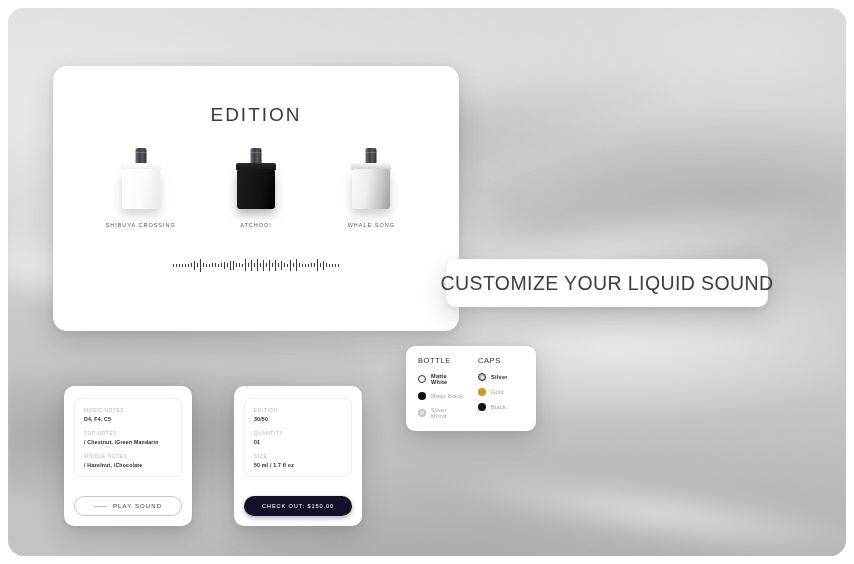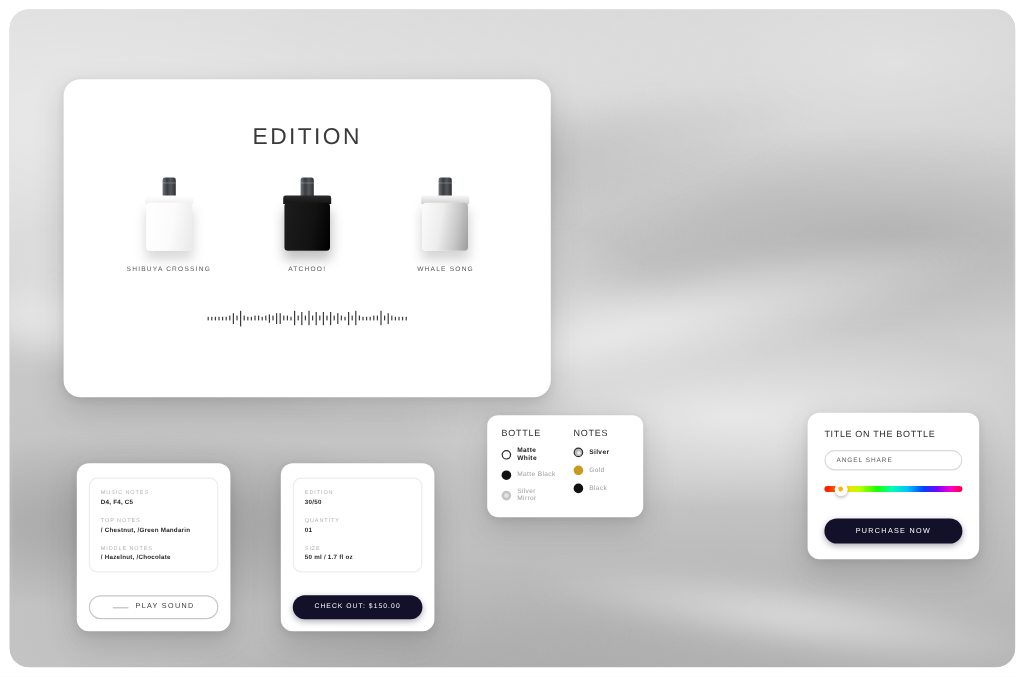--- a/index.html
+++ b/index.html
@@ -436,20 +436,23 @@
         <span class="wv" style="height: 4px;"></span>
         <span class="wv" style="height: 9px;"></span>
         <span class="wv" style="height: 4px;"></span>
         <span class="wv" style="height: 3px;"></span>
         <span class="wv" style="height: 3px;"></span>
         <span class="wv" style="height: 3px;"></span>
         <span class="wv" style="height: 3px;"></span>
       </div>
   </div>
 
+  <div class="card" id="banner-card">
+    <div id="banner-text">CUSTOMIZE YOUR LIQUID SOUND</div>
+  </div>
 
   <div class="card" id="options-card">
     <div id="options-cols">
       <div class="opt-col">
         <div class="opt-head">BOTTLE</div>
 
         <div class="opt-row active">
           <span class="swatch ring-white"></span>
           <span class="opt-label">Matte White</span>
         </div>
@@ -457,21 +460,21 @@
           <span class="swatch dot-black"></span>
           <span class="opt-label">Matte Black</span>
         </div>
         <div class="opt-row">
           <span class="swatch dot-grey"></span>
           <span class="opt-label">Silver Mirror</span>
         </div>
       </div>
 
       <div class="opt-col">
-        <div class="opt-head">NOTES</div>
+        <div class="opt-head">CAPS</div>
 
         <div class="opt-row active">
           <span class="swatch ring-silver"></span>
           <span class="opt-label">Silver</span>
         </div>
         <div class="opt-row">
           <span class="swatch dot-gold"></span>
           <span class="opt-label">Gold</span>
         </div>
         <div class="opt-row">
@@ -510,28 +513,13 @@
 
       <div class="field-label">SIZE</div>
       <div class="field-value last">50 ml / 1.7 fl oz</div>
     </div>
 
     <div id="checkout-btn">
       <span id="checkout-label">CHECK OUT: $150.00</span>
     </div>
   </div>
 
-  <div class="card" id="title-card">
-    <div id="title-head">TITLE ON THE BOTTLE</div>
-
-    <div id="title-input" placeholder="ANGEL SHARE">ANGEL SHARE</div>
-
-    <div id="color-slider">
-      <div id="slider-handle" style="left: 12%;">
-        <span class="core"></span>
-      </div>
-    </div>
-
-    <div id="purchase-btn">
-      <span id="purchase-label">PURCHASE NOW</span>
-    </div>
-  </div>
 </div>
 
 </body></html>

